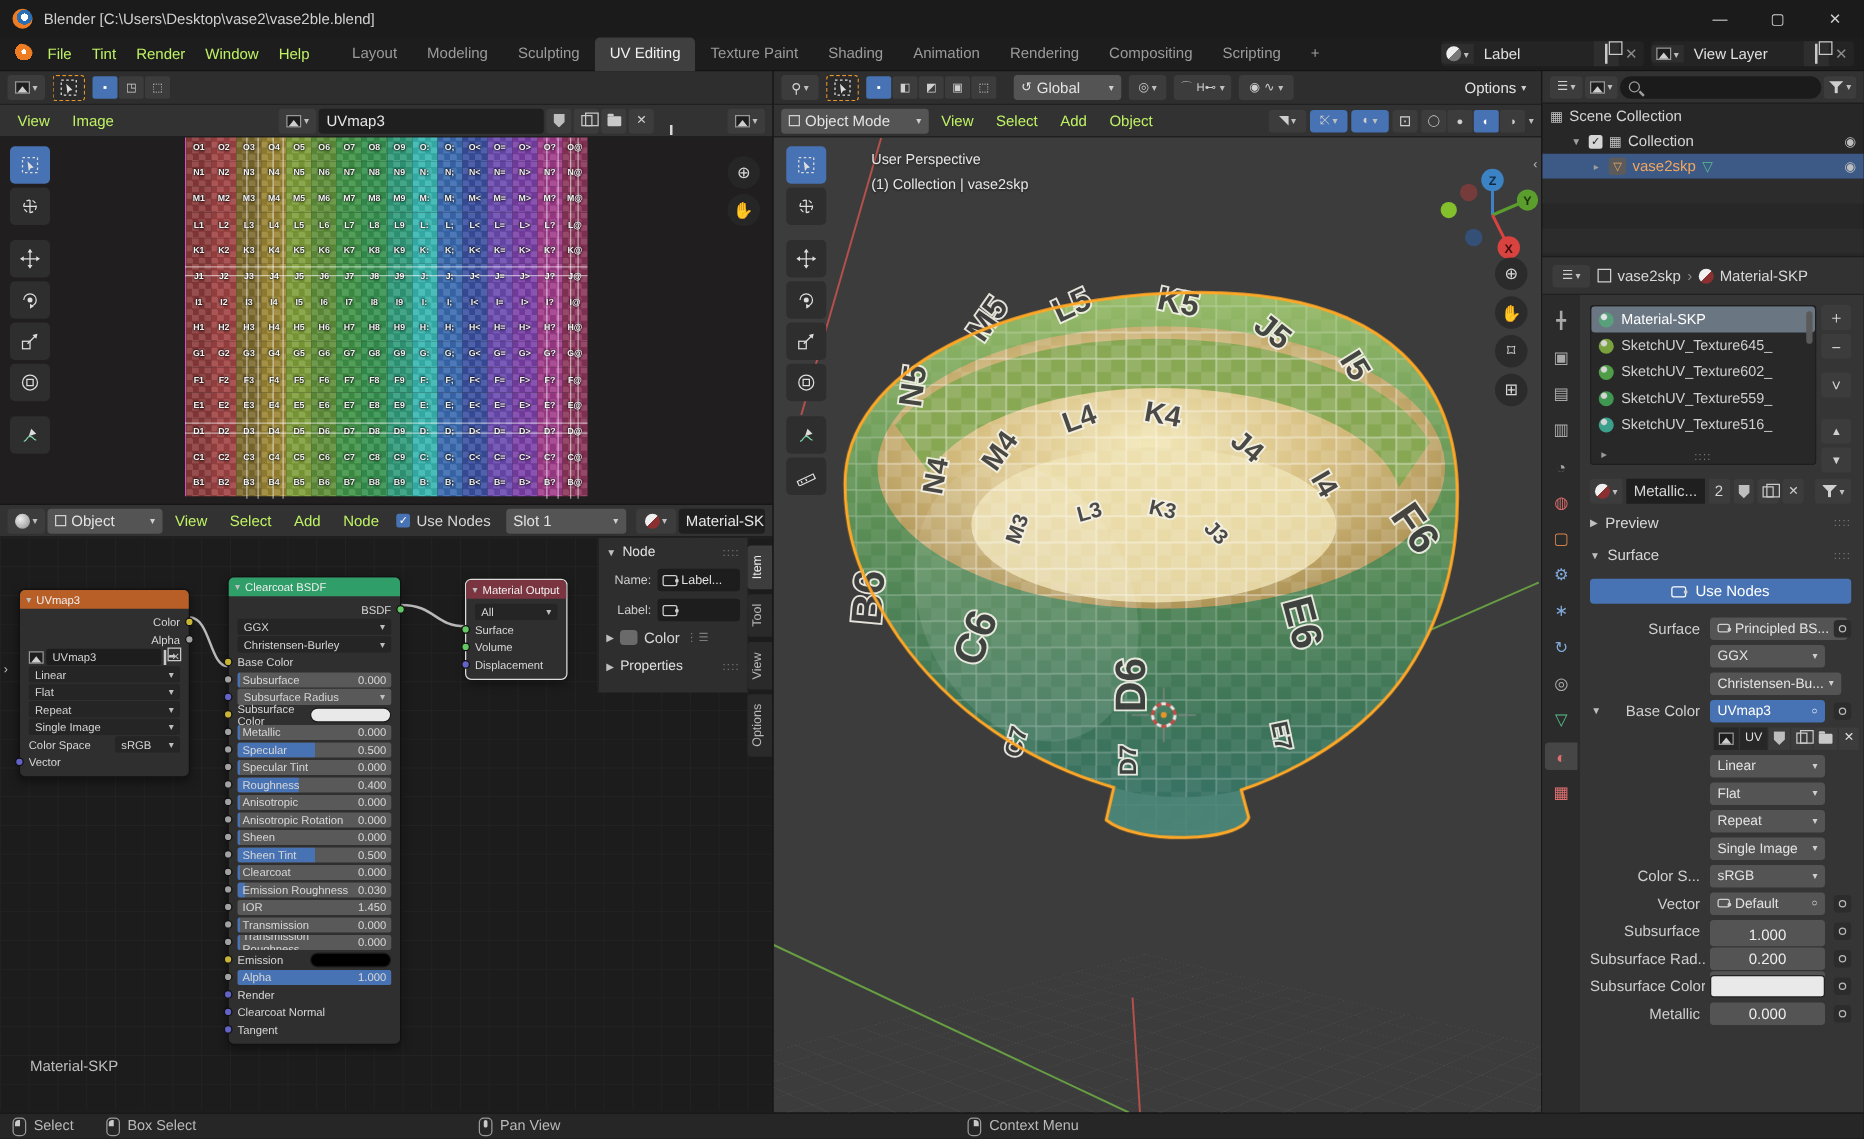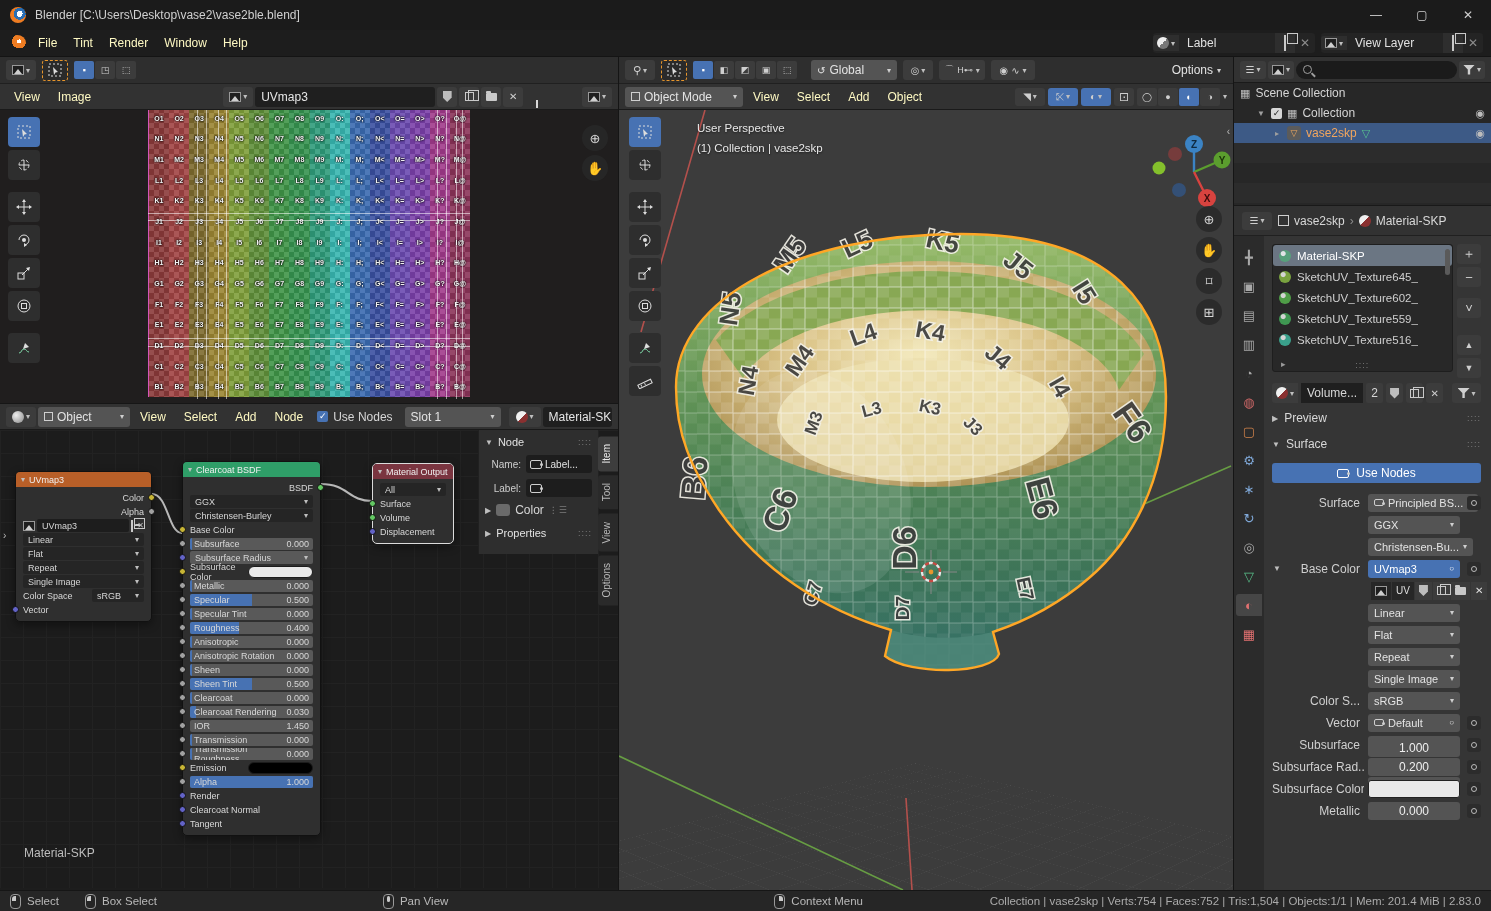--- a/index.html
+++ b/index.html
@@ -4,21 +4,21 @@
 <style>
   * { margin:0; padding:0; box-sizing:border-box; user-select:none; }
   html,body { width:1491px; height:911px; background:#111; overflow:hidden;
     font-family:"Liberation Sans","DejaVu Sans",sans-serif; font-size:12px; color:#d6d6d6; }
   #app { position:relative; width:1491px; height:911px; background:#1d1d1d; }
   .dd { background:#545454; border-radius:3px; padding:2px 6px; color:#e3e3e3; display:flex; align-items:center; gap:4px; white-space:nowrap; }
   .dd .car { font-size:8px; color:#cfcfcf; margin-left:auto; }
   .field { background:#1f1f1f; border-radius:3px; color:#e6e6e6; padding:2px 6px; white-space:nowrap; overflow:hidden; }
   .ib { background:#3c3c3c; border-radius:3px; display:inline-flex; align-items:center; justify-content:center; color:#cfcfcf; }
   .car { font-size:8px; color:#bfbfbf; }
-  .menu-item { padding:3px 8px; color:#fef9c3; white-space:nowrap; }
+  .menu-item { padding:3px 8px; color:#bef264; white-space:nowrap; }
   .grip { color:#7c7c7c; font-size:9px; letter-spacing:1px; }
 
   
   .titlebar { height:30px; background:#1b1b1b; display:flex; align-items:center; padding-left:10px; }
   .blender-logo { width:16px; height:16px; border-radius:50%; background:radial-gradient(circle at 60% 42%,#fff 0 3px,#2a6fb4 3px 6px,#ee7c22 6px); margin-right:9px; }
   .title-text { color:#d0d0d0; font-size:12px; }
   .win-ctrls { margin-left:auto; display:flex; height:30px; }
   .win-ctrls span { width:46px; display:flex; align-items:center; justify-content:center; color:#cfcfcf; font-size:12px; }
 
   
@@ -213,20 +213,33 @@
 
   <div class="topbar">
     <span class="logo2"></span>
     <span id="topbar-menus" style="display:flex">
         <span class="menu-item">File</span>
         <span class="menu-item">Tint</span>
         <span class="menu-item">Render</span>
         <span class="menu-item">Window</span>
         <span class="menu-item">Help</span>
       </span>
+    <span class="ws-tabs" id="ws-tabs">
+        <span class="ws-tab">Layout</span>
+        <span class="ws-tab">Modeling</span>
+        <span class="ws-tab">Sculpting</span>
+        <span class="ws-tab active">UV Editing</span>
+        <span class="ws-tab">Texture Paint</span>
+        <span class="ws-tab">Shading</span>
+        <span class="ws-tab">Animation</span>
+        <span class="ws-tab">Rendering</span>
+        <span class="ws-tab">Compositing</span>
+        <span class="ws-tab">Scripting</span>
+        <span class="ws-tab">+</span>
+      </span>
     <span class="scene-group">
       <span class="sel-wrap">
         <span class="icopart">
             <span class="sphereic" style="background:linear-gradient(135deg,#eee 50%,#777 50%)"></span>
             <span class="car">▾</span>
           </span>
         <span class="name">Label</span>
         <span class="mini"><span class="copyic"></span></span>
         <span class="mini x">✕</span>
       </span>
@@ -1251,21 +1264,21 @@
                   <span class="nslider">
                     <span class="fillb" style="width: 2%;"></span>
                     <span>Clearcoat</span>
                     <span class="v">0.000</span>
                   </span>
                   <span class="sock in" style="background: rgb(161, 161, 161);"></span>
                 </div>
                 <div class="nrow">
                   <span class="nslider">
                     <span class="fillb" style="width: 5%;"></span>
-                    <span>Clearcoat Rendering</span>
+                    <span>Emission Roughness</span>
                     <span class="v">0.030</span>
                   </span>
                   <span class="sock in" style="background: rgb(161, 161, 161);"></span>
                 </div>
                 <div class="nrow">
                   <span class="nslider">
                     <span class="fillb" style="width: 0%;"></span>
                     <span>IOR</span>
                     <span class="v">1.450</span>
                   </span>
@@ -1679,21 +1692,21 @@
                 <span class="ib" style="margin-top: 8px;">˅</span>
                 <span class="ib" style="margin-top: 14px; font-size: 9px;">▲</span>
                 <span class="ib" style="font-size: 9px;">▼</span>
               </div>
             </div>
             <div class="matrow">
               <span class="browse">
                 <span class="sphereic"></span>
                 <span class="car">▾</span>
               </span>
-              <span class="name">Volume...</span>
+              <span class="name">Metallic...</span>
               <span class="users">2</span>
               <span class="ib mini">
                 <span class="shield"></span>
               </span>
               <span class="ib mini">
                 <span class="copyic"></span>
               </span>
               <span class="ib mini" style="font-size: 10px;">✕</span>
               <span class="ib" style="width: 34px; height: 20px; gap: 2px; margin-left: 6px;">
                 <span class="funnel"></span>
@@ -1907,15 +1920,14 @@
           <i></i>
         </span>
         <span>Pan View</span>
       </span>
       <span class="keyhint" style="margin-left: 300px;">
         <span class="micon r">
           <i></i>
         </span>
         <span>Context Menu</span>
       </span>
-      <span class="stats">Collection | vase2skp | Verts:754 | Faces:752 | Tris:1,504 | Objects:1/1 | Mem: 201.4 MiB | 2.83.0</span>
     </div>
 </div>
 
 </body></html>

